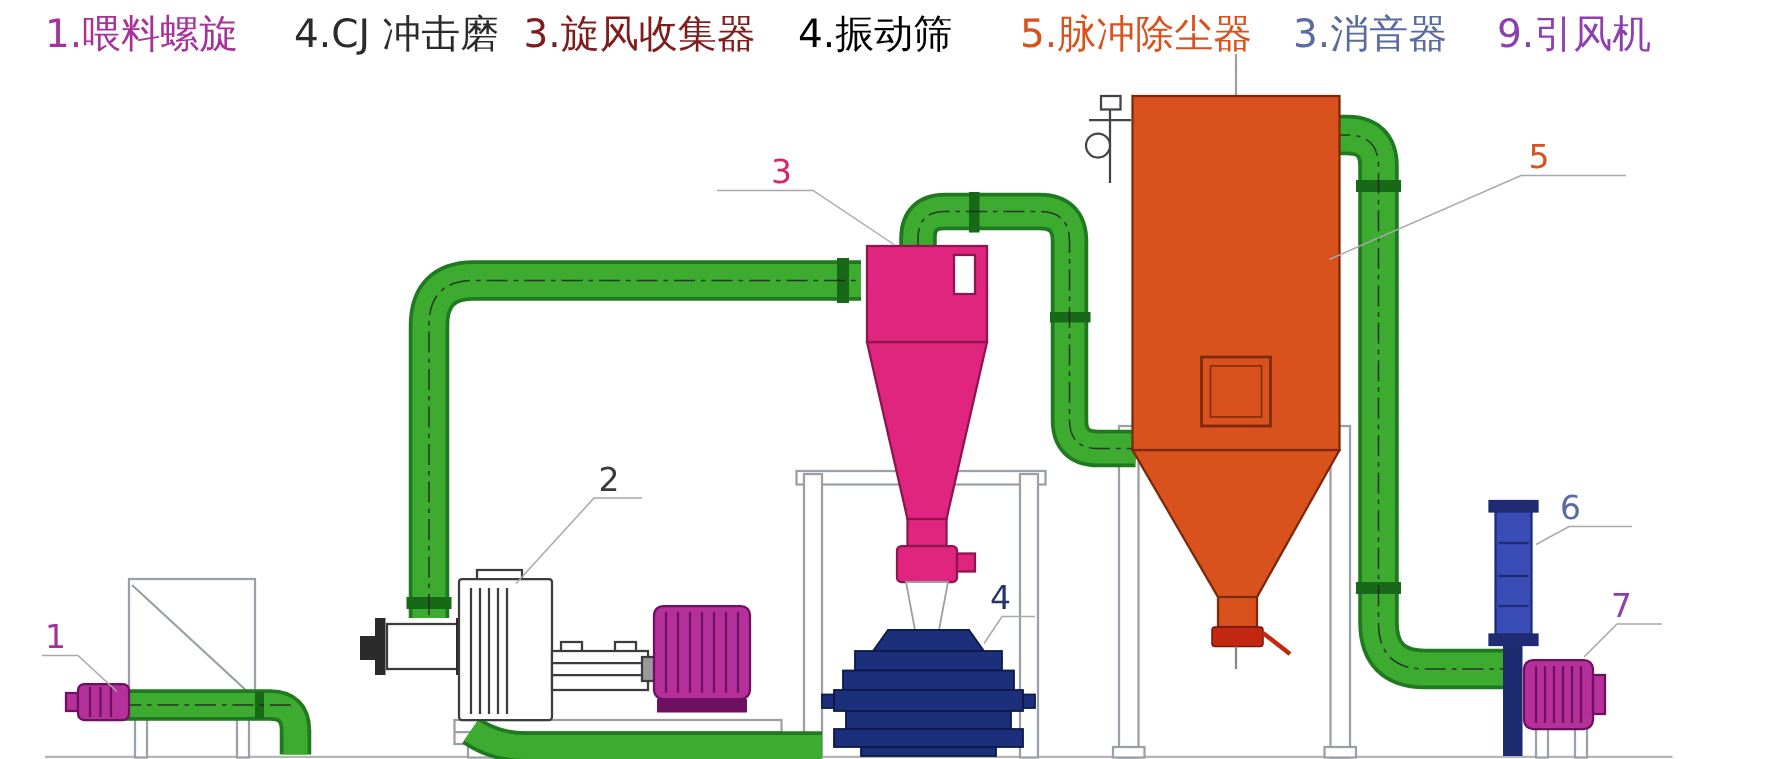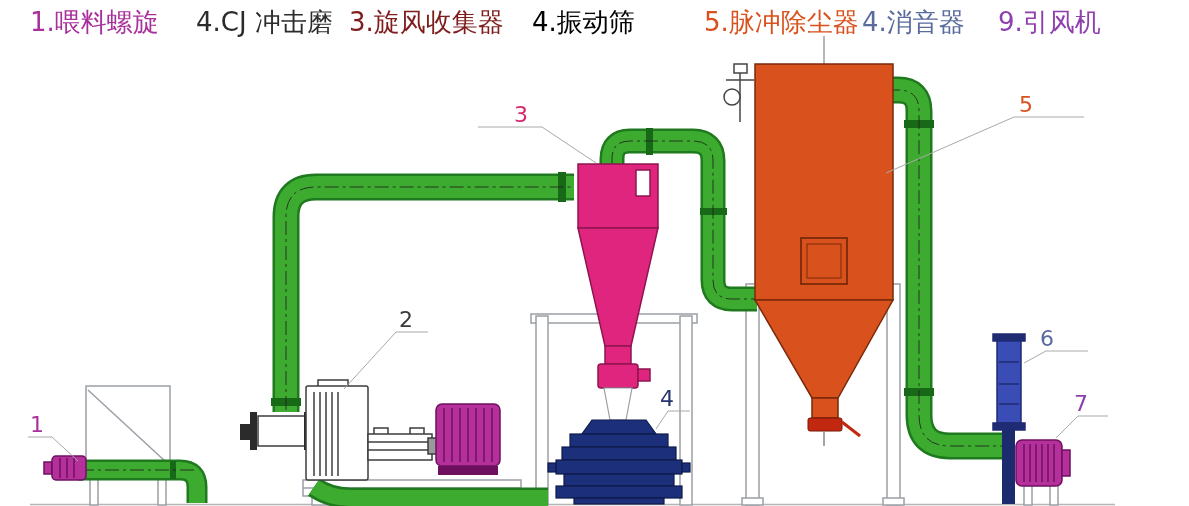--- a/index.html
+++ b/index.html
@@ -214,18 +214,18 @@
       <text class="callout" x="1040" y="346" fill="#5a6b9e">6</text>
       <text class="callout" x="1074" y="411" fill="#8e3fae">7</text>
     </g>
   </svg>
 
   <div class="legend-bar">
     <span class="legend-item" style="left: 30px; color: rgb(168, 48, 155);">1.喂料螺旋</span>
     <span class="legend-item" style="left: 196px; color: rgb(43, 43, 43);">4.CJ 冲击磨</span>
     <span class="legend-item" style="left: 349px; color: #7f1d1d;">3.旋风收集器</span>
     <span class="legend-item" style="left: 532px; color: #000000;">4.振动筛</span>
-    <span class="legend-item" style="left: 704px; color: rgb(217, 81, 28);">5.脉冲除尘器</span>
-    <span class="legend-item" style="left: 862px; color: rgb(90, 107, 158);">4.消音器</span>
+    <span class="legend-item" style="left: 680px; color: rgb(217, 81, 28);">5.脉冲除尘器</span>
+    <span class="legend-item" style="left: 862px; color: rgb(90, 107, 158);">3.消音器</span>
     <span class="legend-item" style="left: 998px; color: rgb(142, 63, 174);">9.引风机</span>
   </div>
 
 </div>
 
 </body></html>

